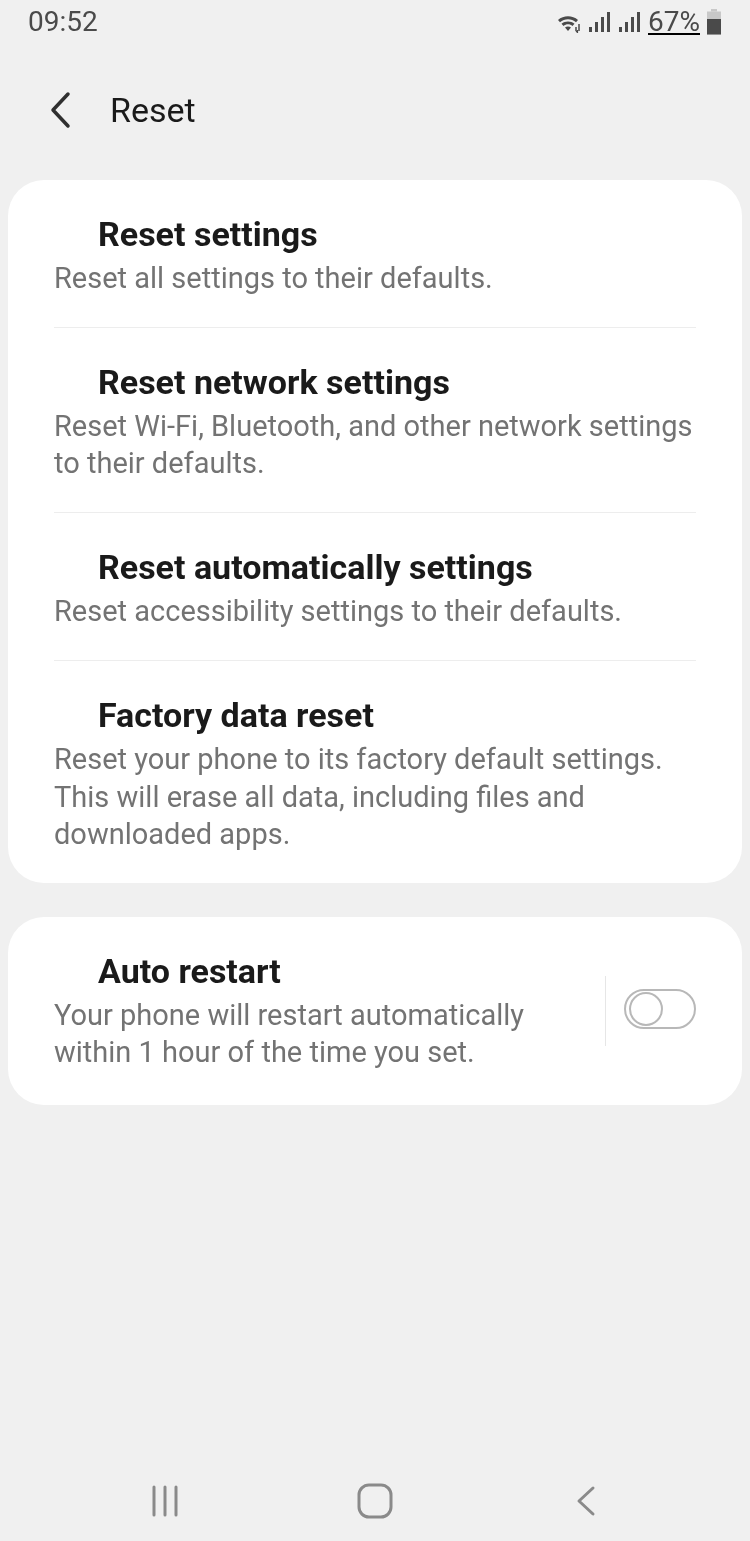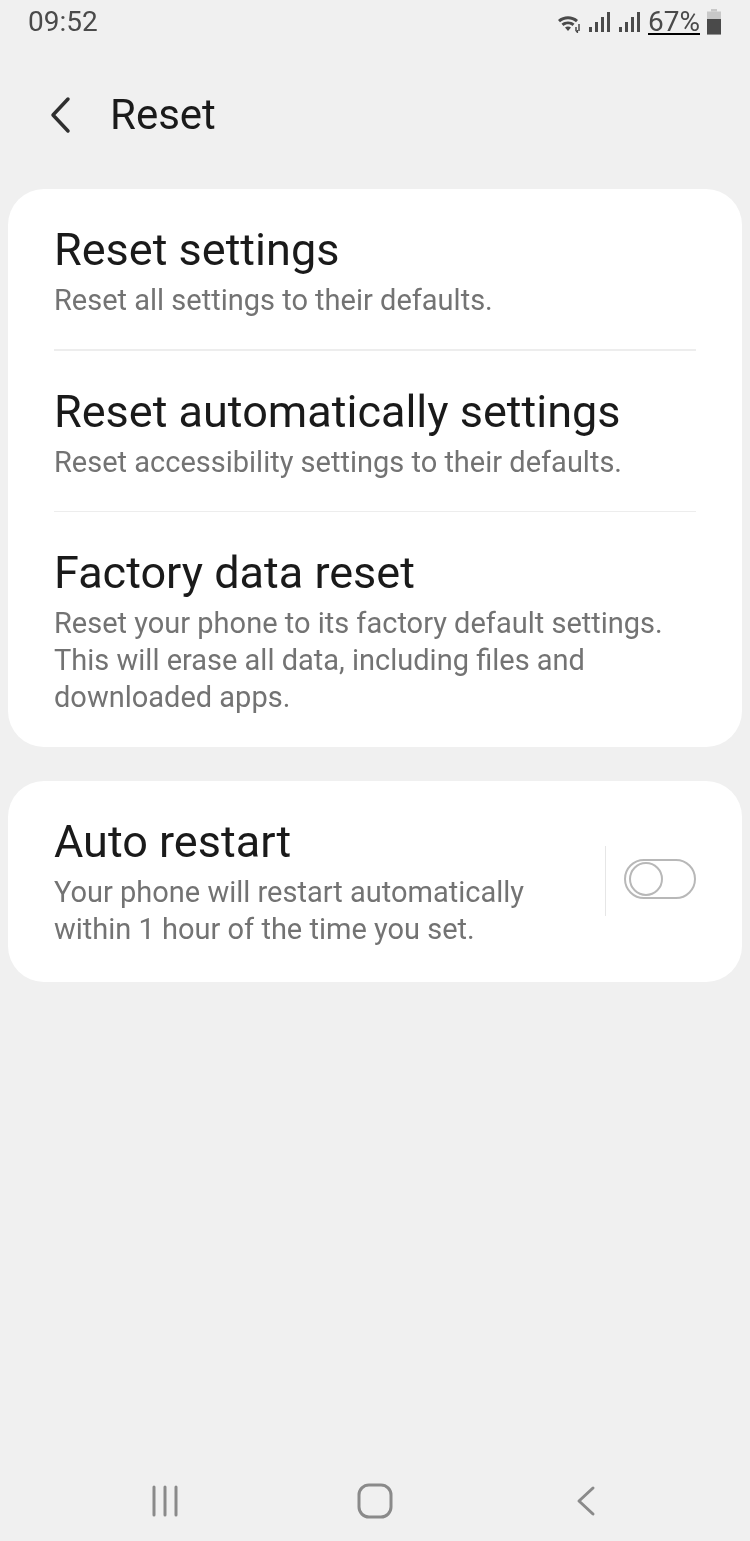--- a/index.html
+++ b/index.html
@@ -49,21 +49,21 @@
       gap: 34px;
     }
     .back-chevron {
       display: flex;
       align-items: center;
       justify-content: center;
       width: 32px;
       height: 40px;
     }
     .page-title {
-      font-size: 42px;
+      font-size: 34px;
       color: #1a1a1a;
       font-weight: 400;
     }
     .card {
       background: #ffffff;
       margin: 0 8px;
       border-radius: 36px;
       overflow: hidden;
     }
     .card + .card {
@@ -71,24 +71,25 @@
     }
     .item {
       padding: 34px 46px 30px 46px;
     }
     .item-divider {
       height: 1px;
       background: #ededed;
       margin: 0 46px;
     }
     .item-title {
-      font-size: 45px;
+      font-size: 34px;
       color: #1a1a1a;
-      font-weight: 400;
+      font-weight: 700;
       margin-bottom: 6px;
+      margin-left: 44px;
     }
     .item-desc {
       font-size: 29px;
       color: #737373;
       font-weight: 400;
       line-height: 1.28;
     }
     .toggle-item {
       display: flex;
       align-items: center;
@@ -174,20 +175,24 @@
   </div>
   <div class="page-title">Reset</div>
 </div>
 
 <div class="card">
   <div class="item">
     <div class="item-title">Reset settings</div>
     <div class="item-desc">Reset all settings to their defaults.</div>
   </div>
   <div class="item-divider"></div>
+  <div class="item">
+    <div class="item-title">Reset network settings</div>
+    <div class="item-desc">Reset Wi-Fi, Bluetooth, and other network settings to their defaults.</div>
+  </div>
   <div class="item-divider"></div>
   <div class="item">
     <div class="item-title">Reset automatically settings</div>
     <div class="item-desc">Reset accessibility settings to their defaults.</div>
   </div>
   <div class="item-divider"></div>
   <div class="item">
     <div class="item-title">Factory data reset</div>
     <div class="item-desc">Reset your phone to its factory default settings. This will erase all data, including files and downloaded apps.</div>
   </div>

